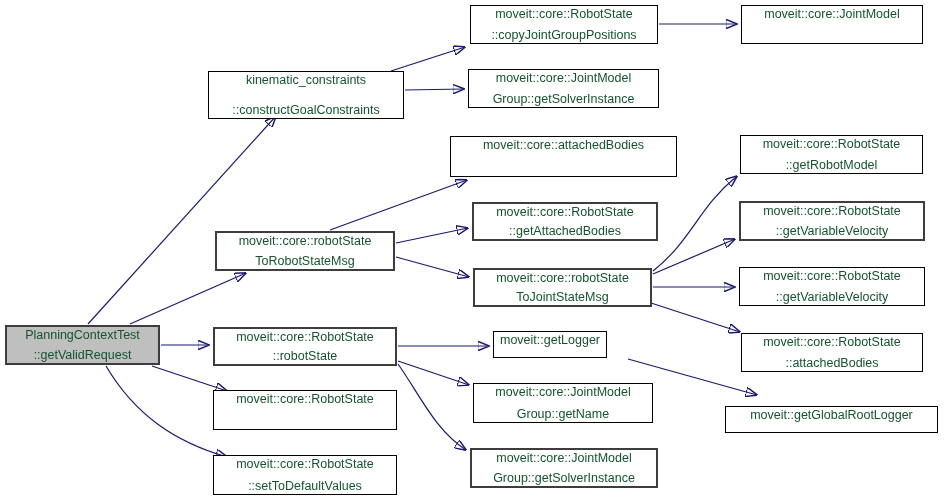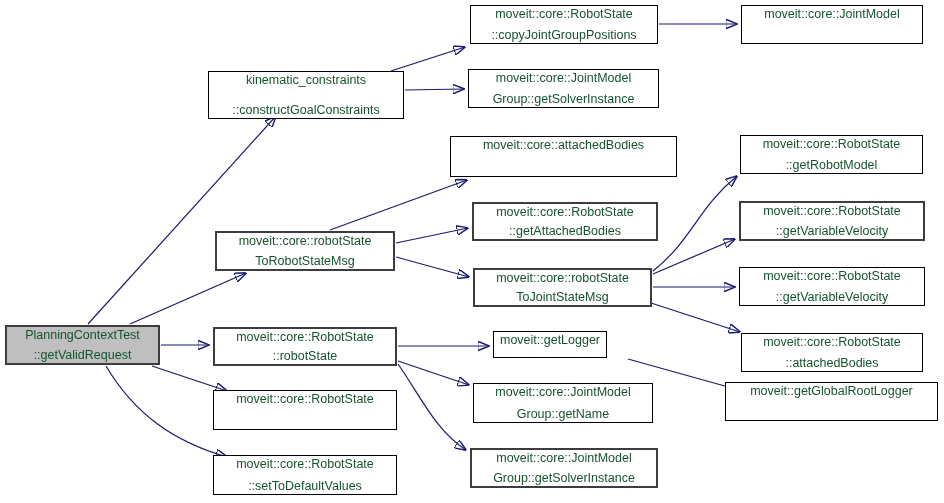--- a/index.html
+++ b/index.html
@@ -107,21 +107,21 @@
   <div class="node" style="left:739px;top:267px;width:186px;height:39px">
     <span class="l">moveit::core::RobotState</span>
     <span class="l">::getVariableVelocity</span>
   </div>
 
   <div class="node" style="left:741px;top:333px;width:182px;height:39px">
     <span class="l">moveit::core::RobotState</span>
     <span class="l">::attachedBodies</span>
   </div>
 
-  <div class="node" style="left:725px;top:382px;width:213px;height:39px">
+  <div class="node" style="left:725px;top:406px;width:213px;height:27px">
     <span class="l">moveit::getGlobalRootLogger</span>
   </div>
 
   <div class="node thick" style="left:213px;top:327px;width:184px;height:39px">
     <span class="l">moveit::core::RobotState</span>
     <span class="l">::robotState</span>
   </div>
 
   <div class="node" style="left:213px;top:390px;width:184px;height:40px">
     <span class="l">moveit::core::RobotState</span>

